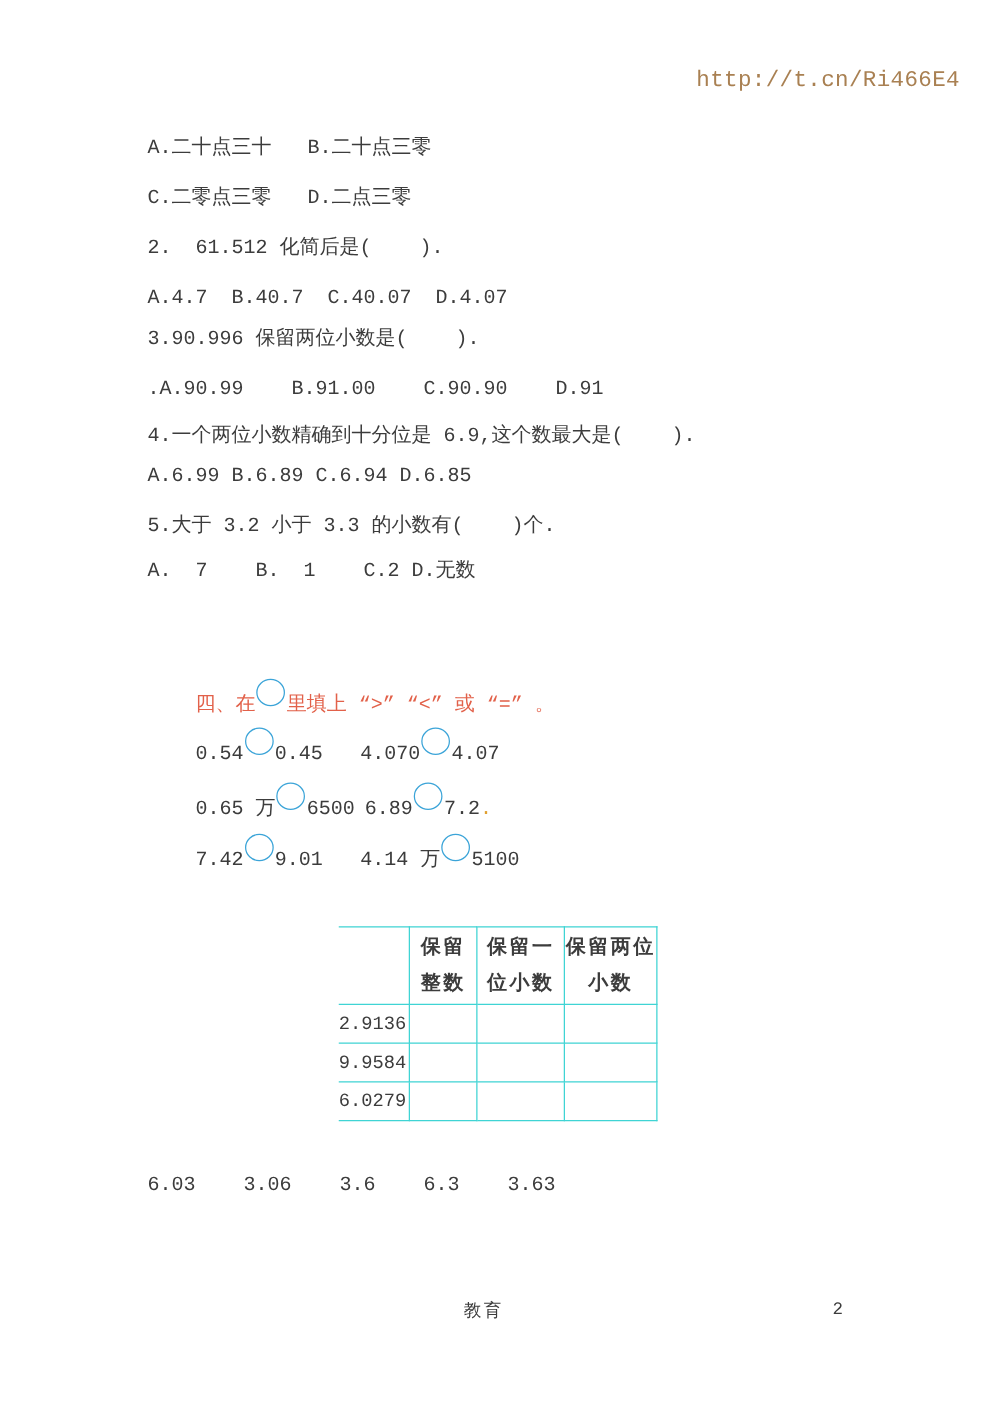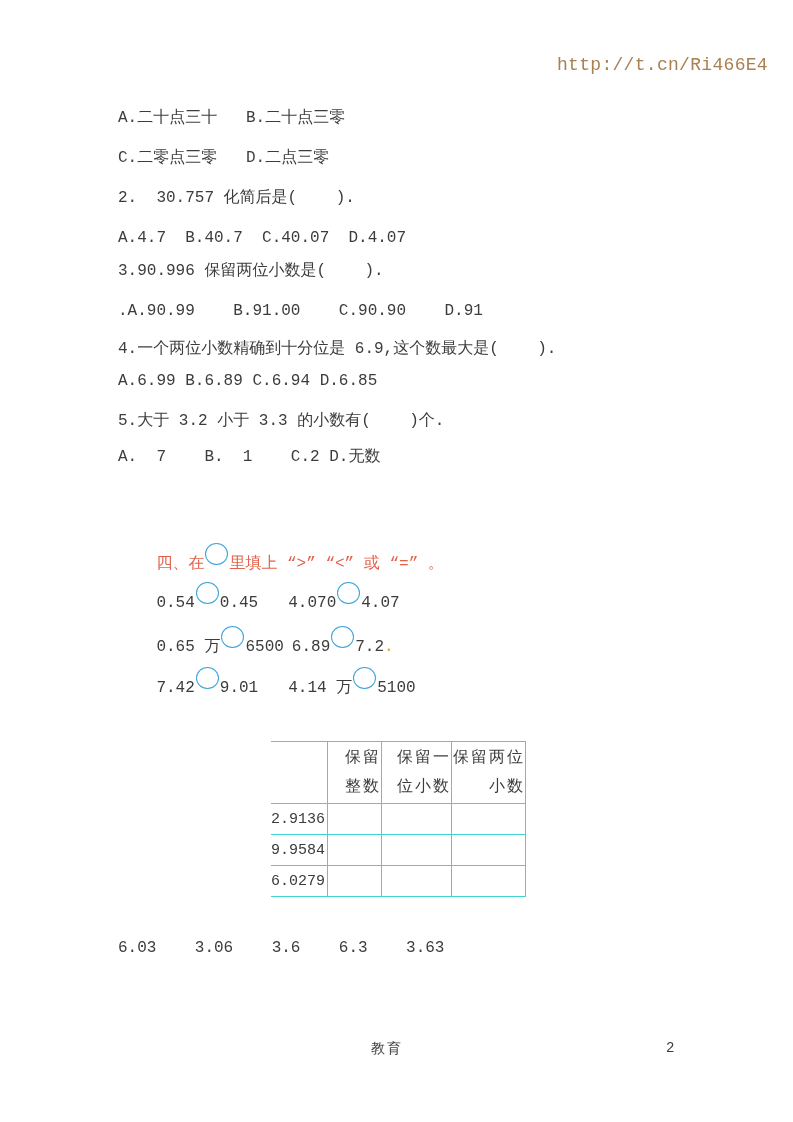--- a/index.html
+++ b/index.html
@@ -40,39 +40,39 @@
     border-collapse:collapse;table-layout:fixed;
     font-size:16px;color:var(--text);
   }
   table.approx td{
     border:1.5px solid var(--table-cyan);
     padding:0;overflow:visible;white-space:nowrap;
   }
   table.approx tr td:first-child{border-left:none;}
   table.approx tr.hdr{height:62px;}
   table.approx tr.hdr td{
-    text-align:right;vertical-align:middle;line-height:29px;
-    letter-spacing:2px;white-space:normal;
+    text-align:center;vertical-align:middle;line-height:29px;
+    letter-spacing:2px;white-space:normal;font-weight:bold;
   }
   table.approx tr.row{height:31px;}
   td.lbl{text-align:right;padding-right:2px !important;font-size:15px;}
   .footer-brand{position:absolute;left:371px;top:1040px;font-size:14px;letter-spacing:2px;}
   .footer-page{position:absolute;left:666px;top:1040px;font-size:14px;}
 </style>
 </head>
 <body>
 
 <div class="page">
 
   <a class="url" href="#">http://t.cn/Ri466E4</a>
 
   <div class="line" style="top:108px">A.二十点三十   B.二十点三零</div>
   <div class="line" style="top:148px">C.二零点三零   D.二点三零</div>
 
-  <div class="line" style="top:188px">2.  30.757 化简后是(    ).</div>
+  <div class="line" style="top:188px">2.  61.512 化简后是(    ).</div>
   <div class="line" style="top:228px">A.4.7  B.40.7  C.40.07  D.4.07</div>
 
   <div class="line" style="top:261px">3.90.996 保留两位小数是(    ).</div>
   <div class="line" style="top:301px">.A.90.99    B.91.00    C.90.90    D.91</div>
 
   <div class="line" style="top:339px">4.一个两位小数精确到十分位是 6.9,这个数最大是(    ).</div>
   <div class="line" style="top:371px">A.6.99 B.6.89 C.6.94 D.6.85</div>
 
   <div class="line" style="top:411px">5.大于 3.2 小于 3.3 的小数有(    )个.</div>
   <div class="line" style="top:447px">A.  7    B.  1    C.2 D.无数</div>

